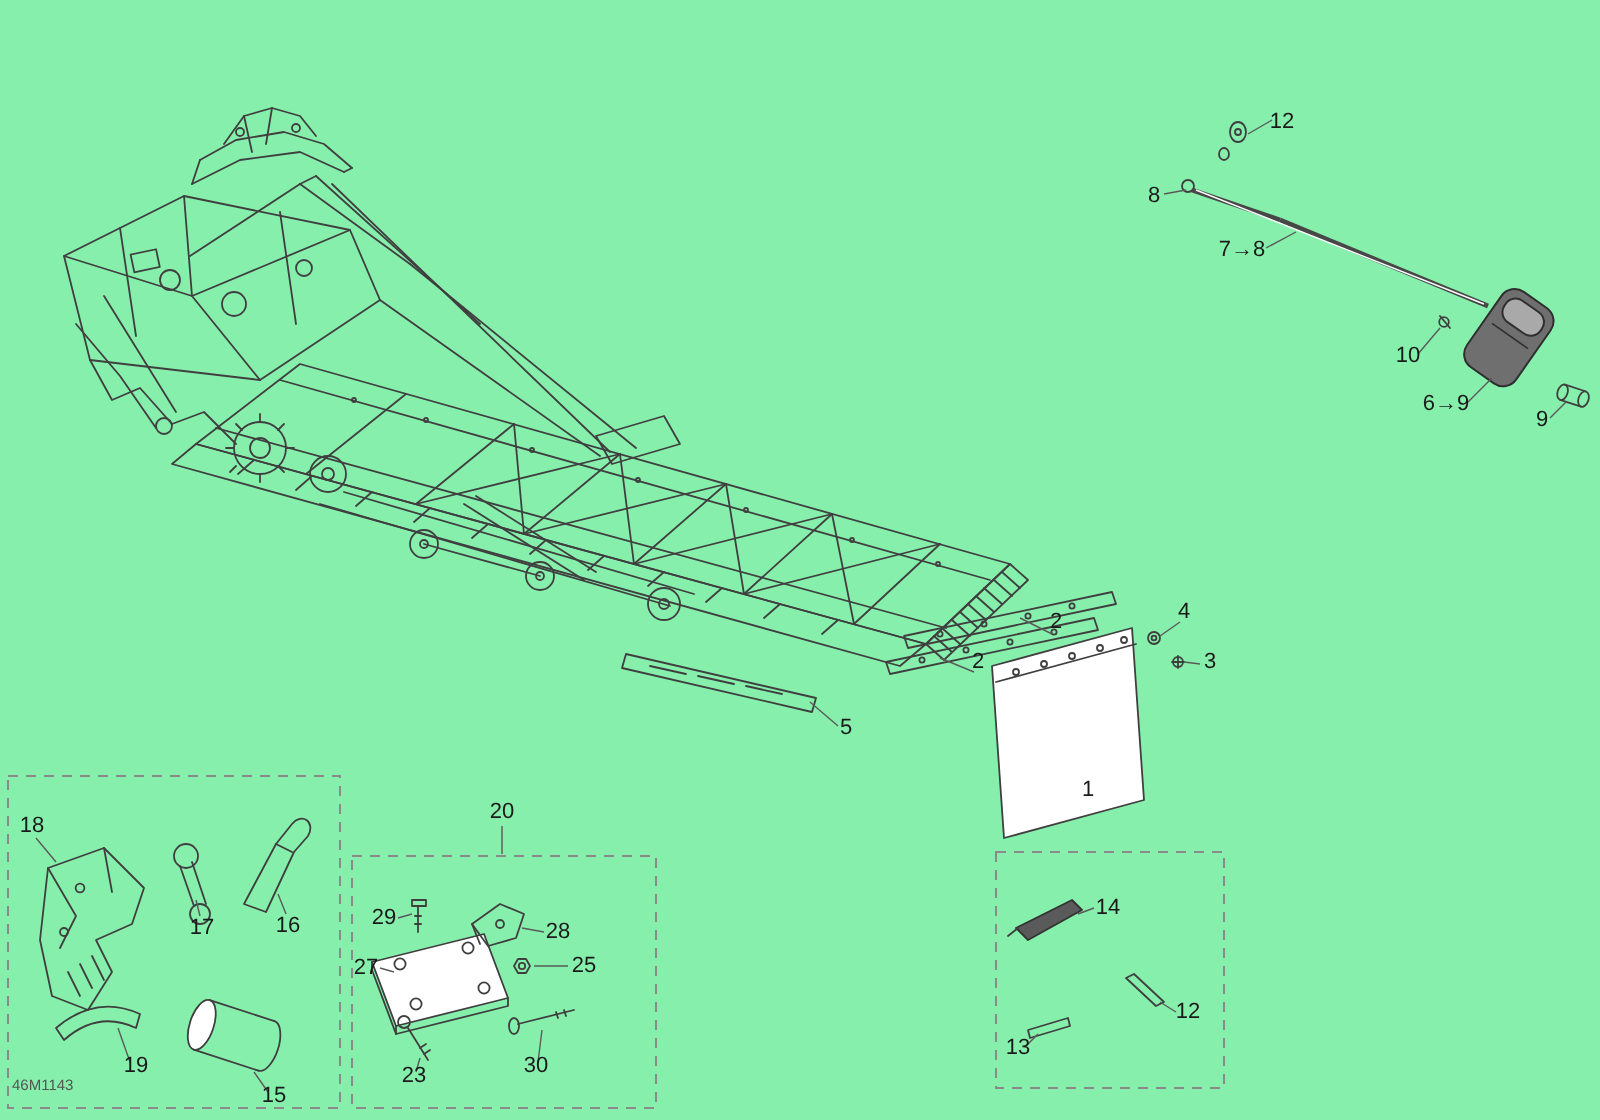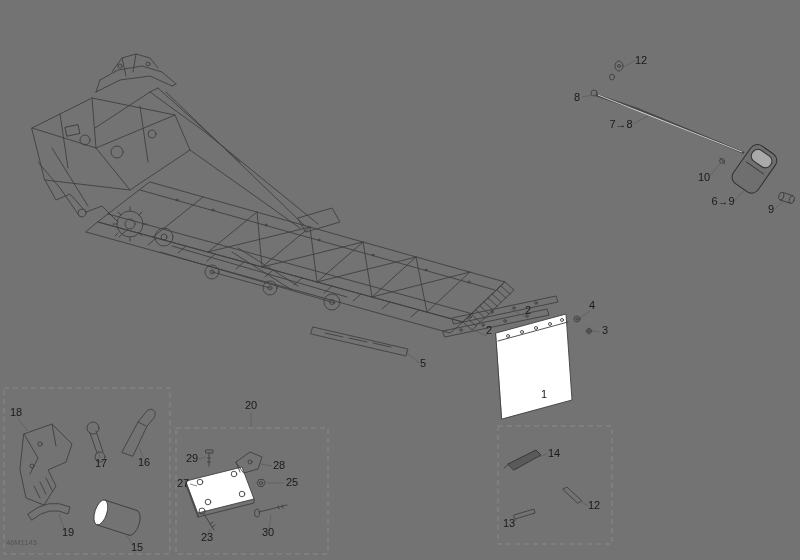--- a/index.html
+++ b/index.html
@@ -1,16 +1,16 @@
 <!DOCTYPE html>
 <html><head>
 <meta charset="utf-8">
 <style>
   html,body{margin:0;padding:0;background:#ffffff;}
-  .page{position:relative;width:800px;height:560px;background:#737373;overflow:hidden;}
+  .page{position:relative;width:800px;height:560px;background:#86efac;overflow:hidden;}
   svg text{font-family:"Liberation Sans",sans-serif;font-size:11px;fill:#1a1a1a;}
   
   .ink, .ink *{stroke:#3f3f3f;fill:none;stroke-width:0.9;stroke-linecap:round;stroke-linejoin:round;}
   .f-white{fill:#ffffff;}
   .f-dark{fill:#5a5a5a;stroke:#333;}
   .lens{fill:#6f6f6f;stroke:#2f2f2f;}
   .lens-top{fill:#a9a9a9;stroke:#2f2f2f;}
   .kit-box{stroke:#8a8a8a;stroke-dasharray:5 4;fill:none;stroke-width:1;}
   .leader, .leader *{stroke:#5a5a5a;stroke-width:0.7;fill:none;}
   .rod{stroke:#474747;stroke-width:2.4;}

